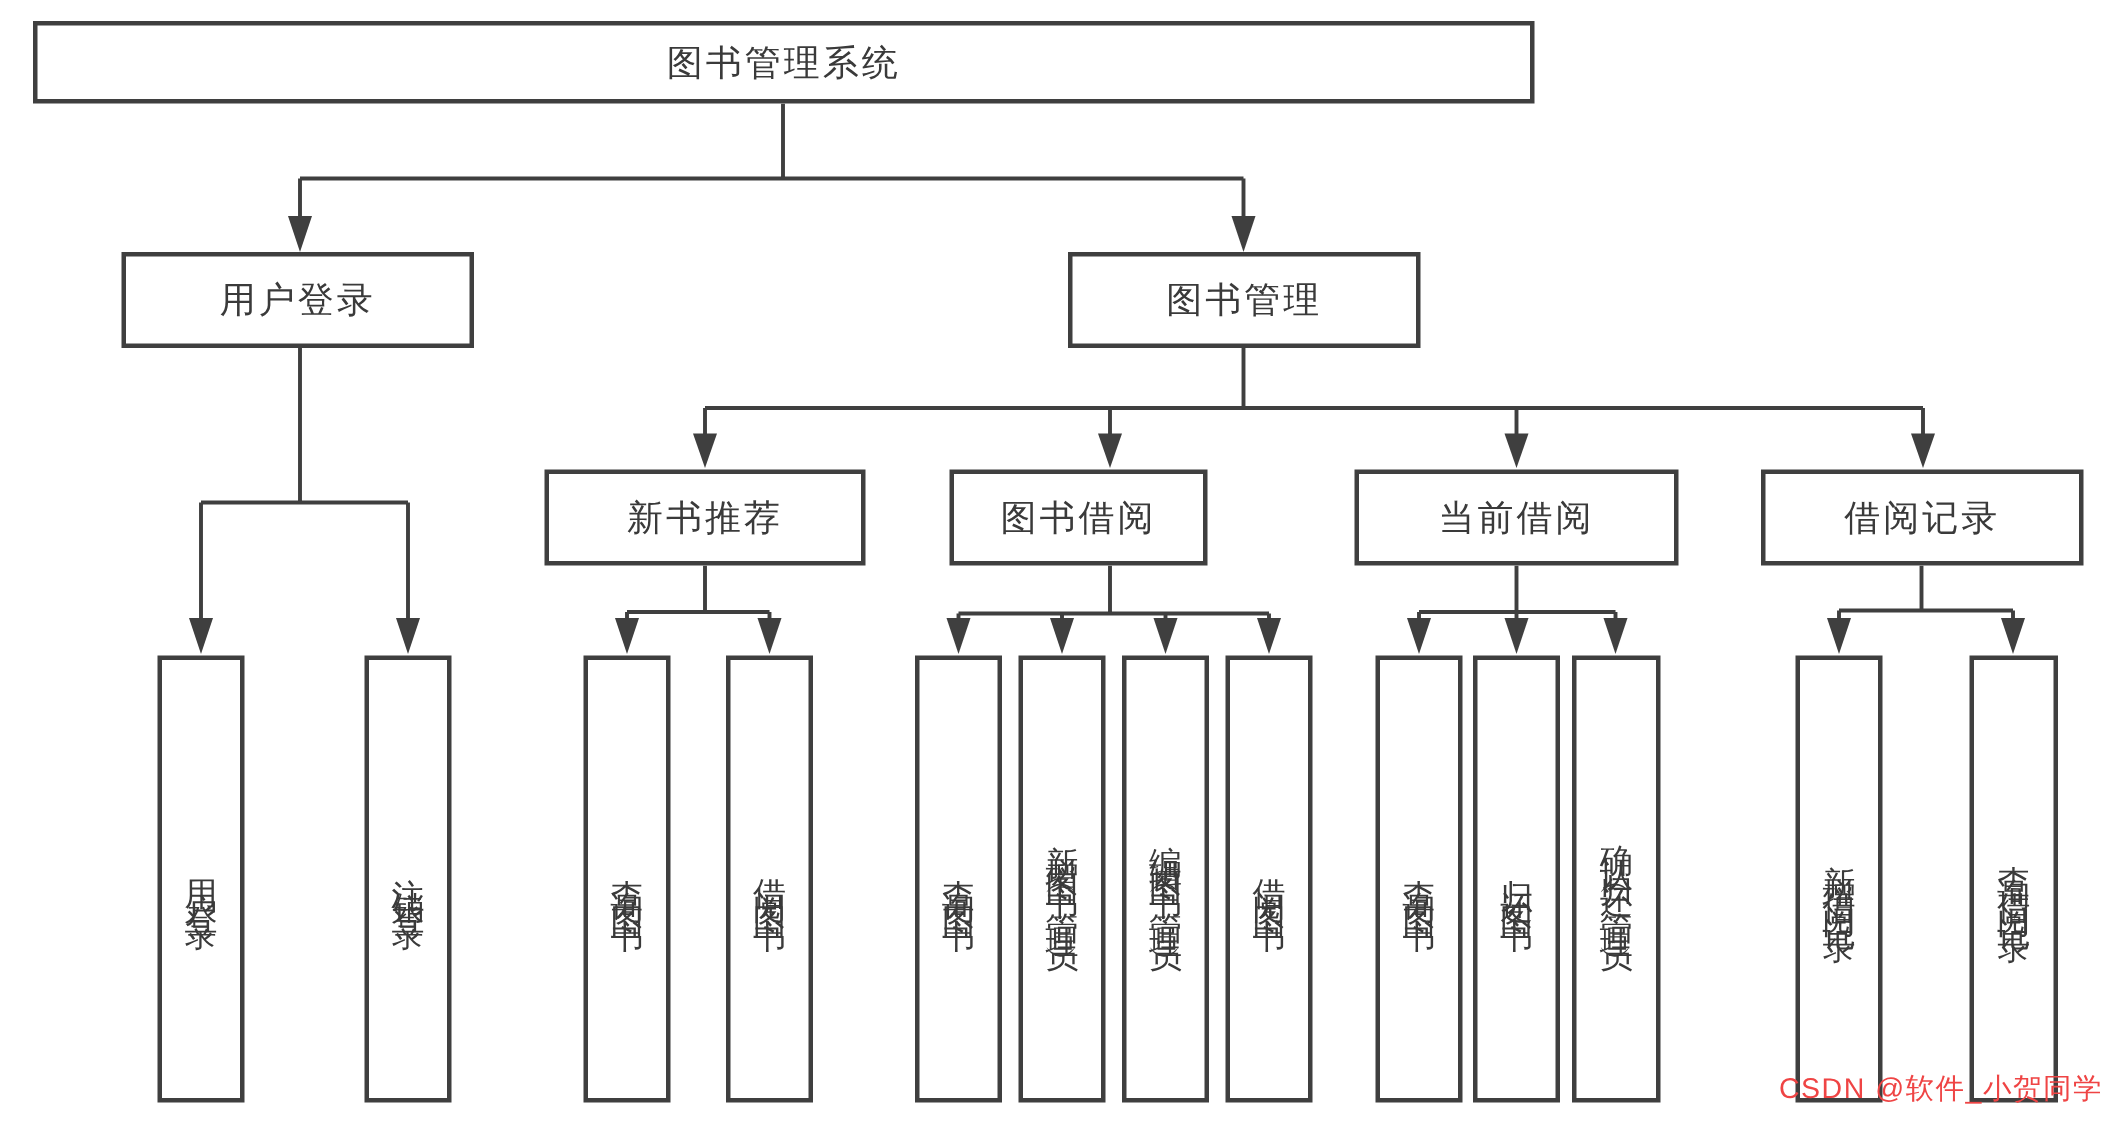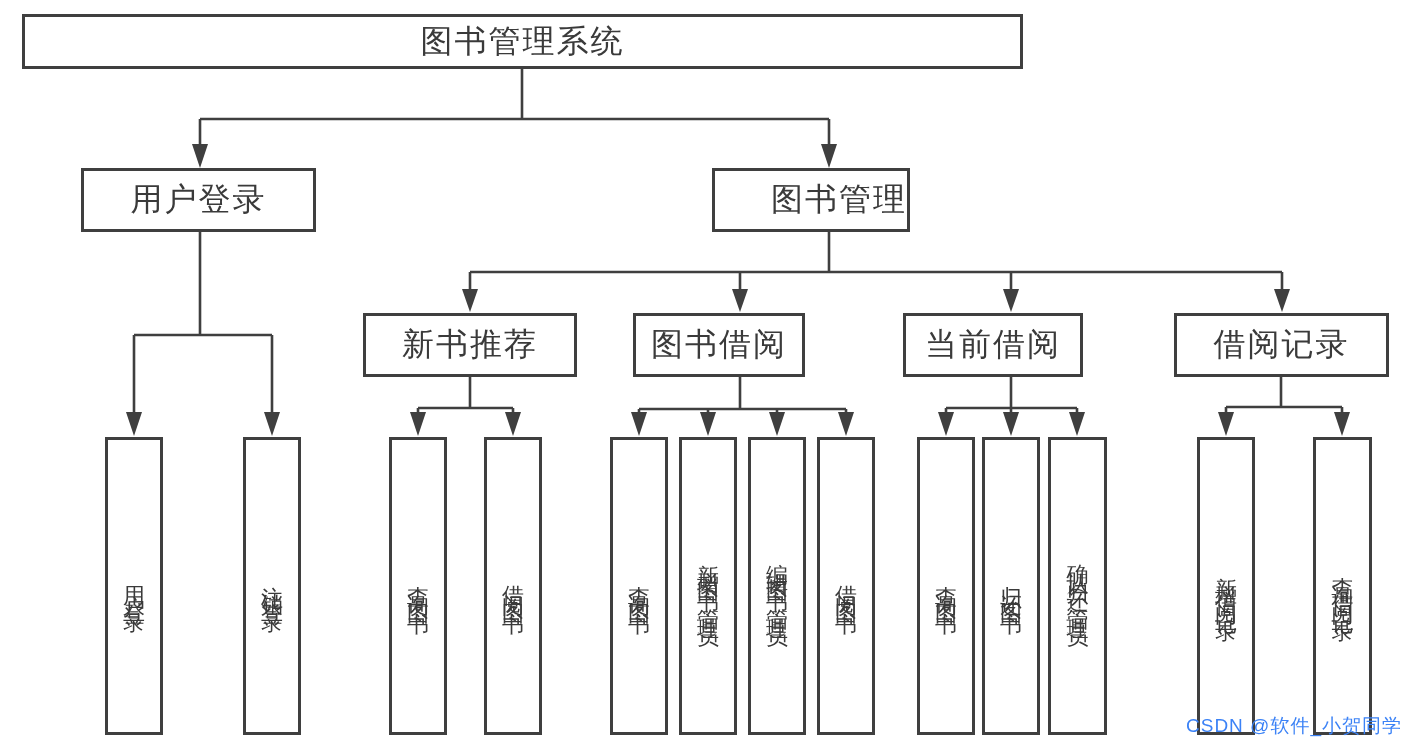--- a/index.html
+++ b/index.html
@@ -21,39 +21,39 @@
     position: absolute;
     box-sizing: border-box;
     background: #ffffff;
     border: 3px solid #3f3f3f;
     display: flex;
     align-items: center;
     justify-content: center;
     color: #3a3a3a;
     z-index: 2;
   }
-  .hbox { font-size: 32px; letter-spacing: 2px; white-space: nowrap; }
+  .hbox { font-size: 24px; letter-spacing: 2px; white-space: nowrap; }
   .root-box  { left: 22px;  top: 14px;  width: 1001px; height: 55px; }
   .l2-box    { top: 168px; height: 64px; }
   .l3-box    { top: 313px; height: 64px; }
   .vbox { top: 437px; height: 298px; width: 58px; }
   .vbox .vlabel {
     writing-mode: vertical-rl;
     text-orientation: mixed;
     font-size: 22px;
     letter-spacing: 9px;
     line-height: 1;
     color: #3a3a3a;
   }
   .watermark {
     position: absolute;
     left: 1186px;
     top: 713px;
     font-size: 19px;
-    color: #3b82f6;
+    color: #ef4444;
     letter-spacing: 1px;
     white-space: nowrap;
     z-index: 3;
   }
 </style>
 </head>
 <body>
 
 <div class="canvas">
 
@@ -90,31 +90,31 @@
     </g>
   </svg>
 
   <div class="box hbox root-box">
     <span>图书管理系统</span>
   </div>
 
   <div class="box hbox l2-box" style="left:81px; width:235px;">
     <span>用户登录</span>
   </div>
-  <div class="box hbox l2-box" style="left:712px; width:198px;justify-content:flex-end;">
+  <div class="box hbox l2-box" style="left:712px; width:235px;">
     <span>图书管理</span>
   </div>
 
   <div class="box hbox l3-box" style="left:363px; width:214px;font-family:Liberation Mono, monospace;">
     <span>新书推荐</span>
   </div>
   <div class="box hbox l3-box" style="left:633px; width:172px;">
     <span>图书借阅</span>
   </div>
-  <div class="box hbox l3-box" style="left:903px; width:180px;">
+  <div class="box hbox l3-box" style="left:903px; width:216px;">
     <span>当前借阅</span>
   </div>
   <div class="box hbox l3-box" style="left:1174px; width:215px;">
     <span>借阅记录</span>
   </div>
 
   <div class="box vbox" style="left:105px;">
     <span class="vlabel">用户登录</span>
   </div>
   <div class="box vbox" style="left:243px;">

